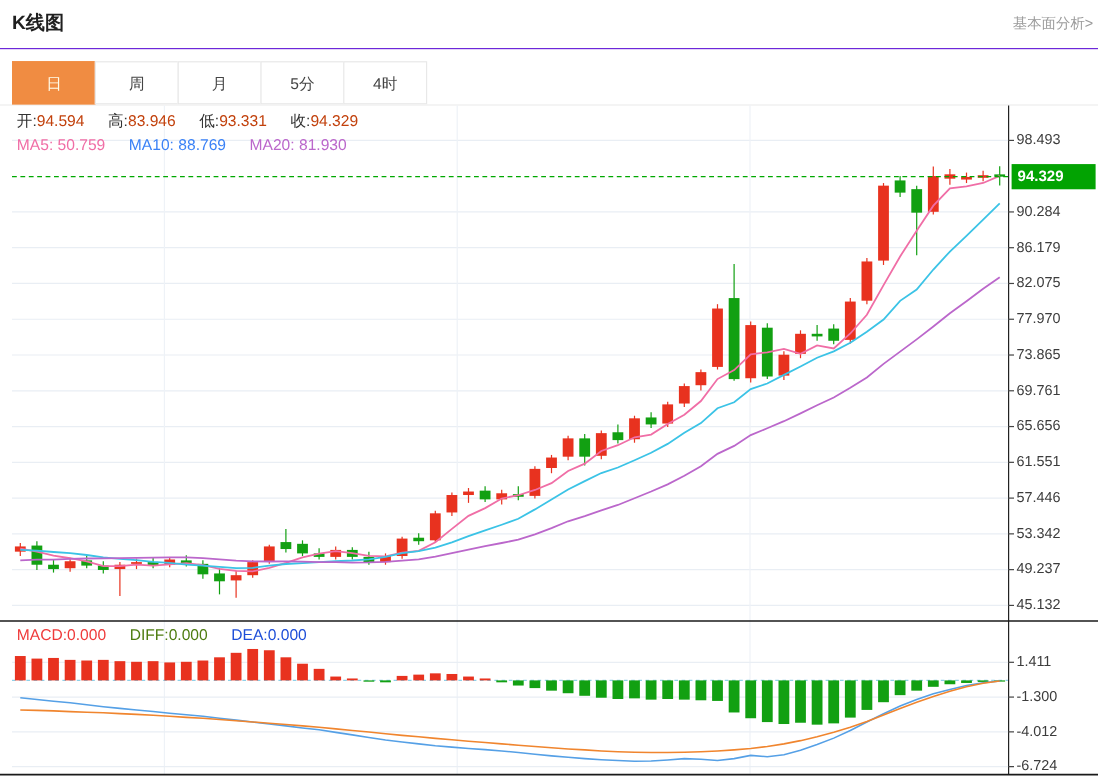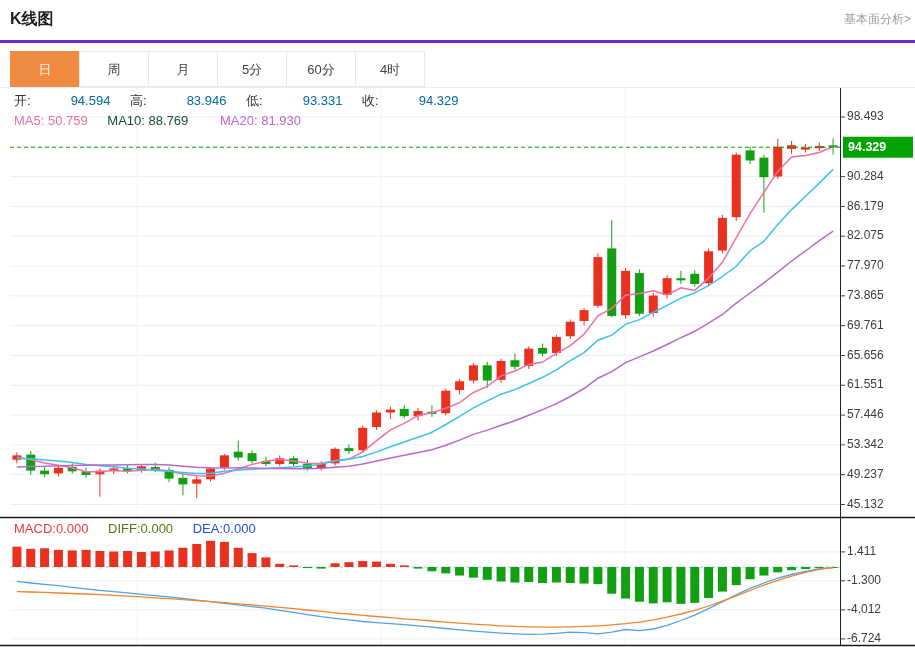--- a/index.html
+++ b/index.html
@@ -1,55 +1,54 @@
 <!DOCTYPE html>
 <html><head>
 <meta charset="utf-8">
 <style>
   html,body { margin:0; padding:0; }
   body {
     width:915px; height:647px; position:relative; overflow:hidden;
     background:#ffffff; font-family:"Liberation Sans", sans-serif;
   }
   .header { position:absolute; top:0; left:0; width:915px; height:40px;
-    border-bottom:3px solid #6d28d9; background:#fff; }
+    border-bottom:1px solid #6d28d9; background:#fff; }
   .title { position:absolute; left:10px; top:9px; font-size:16px; font-weight:bold; color:#1f1f1f; }
   .fundamental-link { position:absolute; right:4px; top:11px; font-size:12px; color:#9a9a9a; cursor:pointer; }
   .tabbar { position:absolute; top:51px; left:10px; height:36px; display:flex; z-index:3; }
   .tab { width:70px; height:36px; line-height:36px; text-align:center; font-size:13px; color:#444;
     border:1px solid #e8e8e8; margin-left:-1px; box-sizing:border-box; cursor:pointer; background:#fff; }
   .tab:first-child { margin-left:0; }
   .tab.active { background:#f08c42; border-color:#f08c42; color:#fffbe8; }
   .tabbar-underline { position:absolute; top:87px; left:0; width:915px; height:1px; background:#ededed; z-index:1; }
   #chart-svg { position:absolute; top:0; left:0; z-index:2; }
   .legend-row { position:absolute; left:14px; z-index:4; font-size:13px; white-space:nowrap; }
   .legend-row .item { margin-right:16px; }
   .lbl { color:#333; }
-  .val-green { color:#0369a1;margin-left:40px; }
+  .val-green { color:#c2410c; }
   .ma5  { color:#f06ea6; }
-  .ma10 { color:#14532d; }
-  .ma20 { color:#bb67cb;margin-left:12px; }
+  .ma10 { color:#3b82f6; }
+  .ma20 { color:#bb67cb; }
   .macd-r { color:#ef3a3a;margin-top:44px; }
   .macd-b { color:#4d7c0f; }
   .macd-o { color:#1d4ed8; }
 </style>
 </head>
 <body>
 
 <div class="header">
   <div class="title">K线图</div>
   <div class="fundamental-link">基本面分析&gt;</div>
 </div>
 
 <div class="tabbar" id="tabbar">
     <div class="tab active">日</div>
     <div class="tab">周</div>
     <div class="tab">月</div>
     <div class="tab">5分</div>
-    <div class="tab">60分</div>
     <div class="tab">4时</div>
   </div>
 <div class="tabbar-underline"></div>
 
 <svg id="chart-svg" width="915" height="647">
     <line x1="10" y1="117" x2="840" y2="117" stroke="#e9eef4" stroke-width="1"></line>
     <line x1="10" y1="176.6137579999999" x2="840" y2="176.6137579999999" stroke="#e9eef4" stroke-width="1"></line>
     <line x1="10" y1="206.42426799999993" x2="840" y2="206.42426799999993" stroke="#e9eef4" stroke-width="1"></line>
     <line x1="10" y1="236.22751599999992" x2="840" y2="236.22751599999992" stroke="#e9eef4" stroke-width="1"></line>
     <line x1="10" y1="266.03802599999995" x2="840" y2="266.03802599999995" stroke="#e9eef4" stroke-width="1"></line>

